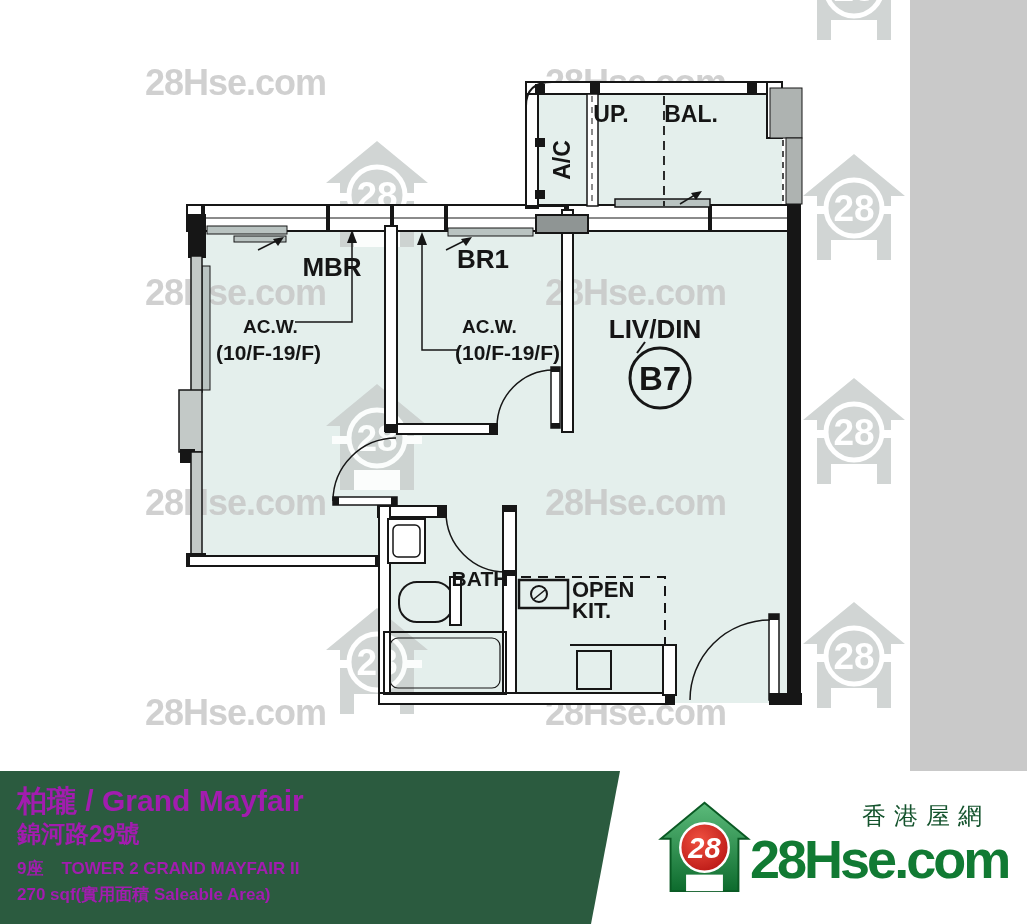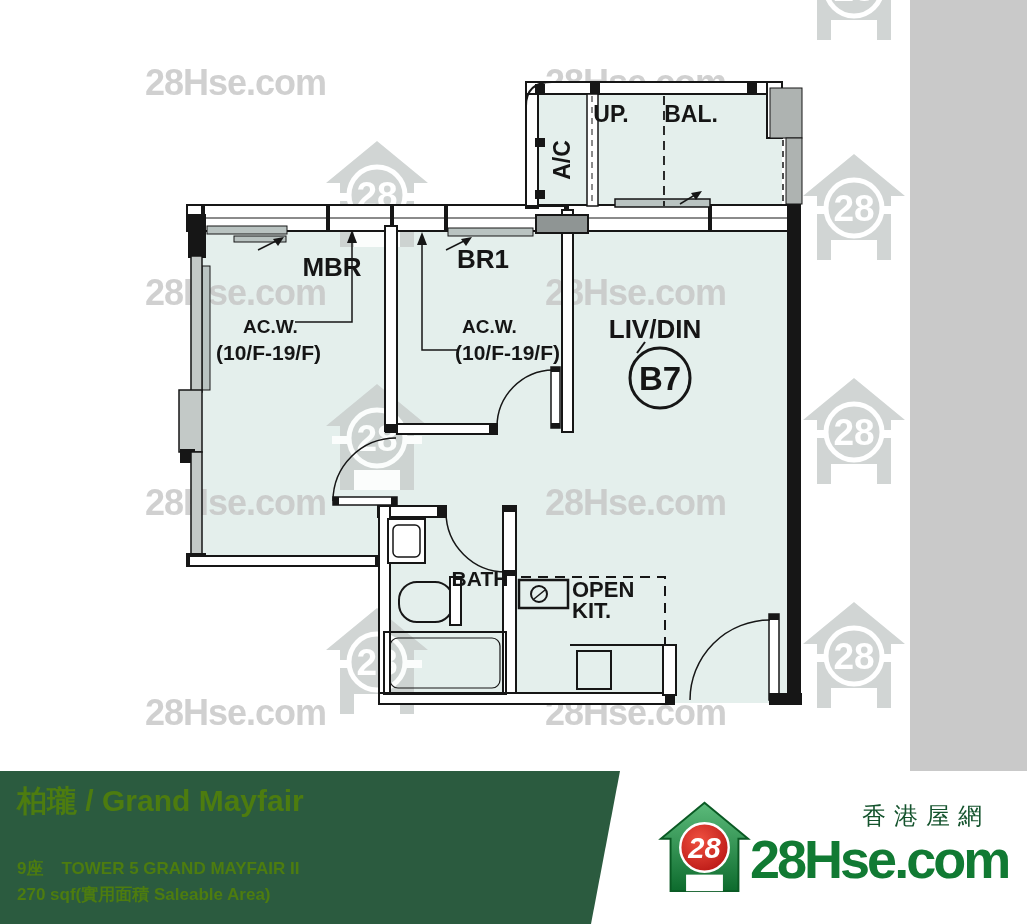--- a/index.html
+++ b/index.html
@@ -11,21 +11,21 @@
   .gray-band{position:absolute;left:910px;top:0;width:117px;height:778px;background:#c9c9c9;}
   .plan-wrap{position:absolute;left:0;top:0;width:1027px;height:778px;}
   svg text{font-family:"Liberation Sans", sans-serif;}
   .plan-label{font-weight:bold;fill:#151515;}
   .wm-text{font-weight:bold;fill:#c5c5c5;opacity:.8;font-size:36px;letter-spacing:-1px;}
 
   
   .footer{position:absolute;left:0;top:771px;width:1027px;height:153px;background:#ffffff;}
   .footer-green{position:absolute;left:0;top:0;width:640px;height:153px;background:#2b5b3f;
     clip-path:polygon(0 0,620px 0,591px 153px,0 153px);}
-  .f-line{position:absolute;color:#4d7c0f;left:17px;white-space:pre;}
+  .f-line{position:absolute;color:#a21caf;left:17px;white-space:pre;}
   .f-title{top:10px;font-size:30px;font-weight:bold;}
   .f-addr{top:47px;font-size:24px;font-weight:600;}
   .f-tower{top:86px;font-size:17px;font-weight:600;}
   .f-tower .sp{display:inline-block;width:18px;}
   .f-area{top:112px;font-size:17px;font-weight:600;}
 
   .logo{position:absolute;left:656px;top:25px;width:360px;height:120px;}
   .logo-house{position:absolute;left:0;top:2px;width:97px;height:97px;}
   .logo-site{position:absolute;left:94px;top:32px;font-size:54px;font-weight:bold;
     letter-spacing:-3px;color:#117a33;}
@@ -233,21 +233,22 @@
     <text class="plan-label" x="216" y="360" font-size="21">(10/F-19/F)</text>
     <text class="plan-label" x="462" y="333" font-size="19">AC.W.</text>
     <text class="plan-label" x="455" y="360" font-size="21">(10/F-19/F)</text>
   </g>
 </svg>
 </div>
 
 <div class="footer">
   <div class="footer-green"></div>
   <div class="f-line f-title">柏瓏 / Grand Mayfair</div>
-  <div class="f-line f-tower"><span>9座</span><span class="sp"></span><span>TOWER 5 GRAND MAYFAIR II</span></div>
+  <div class="f-line f-addr">錦河路29號</div>
+  <div class="f-line f-tower"><span>9座</span><span class="sp"></span><span>TOWER 2 GRAND MAYFAIR II</span></div>
   <div class="f-line f-area">270 sqf(實用面積 Saleable Area)</div>
 
   <div class="logo">
     <svg class="logo-house" viewBox="0 0 100 100">
       <path d="M50,5 L95,42 L85,42 L85,96 L15,96 L15,42 L5,42 Z" fill="url(#lgGrad)" stroke="#0a5a24" stroke-width="2"></path>
       <defs>
         <linearGradient id="lgGrad" x1="0" y1="0" x2="0" y2="1">
           <stop offset="0" stop-color="#5cbb7b"></stop>
             <stop offset="1" stop-color="#0d6b2d"></stop>
         </linearGradient>

